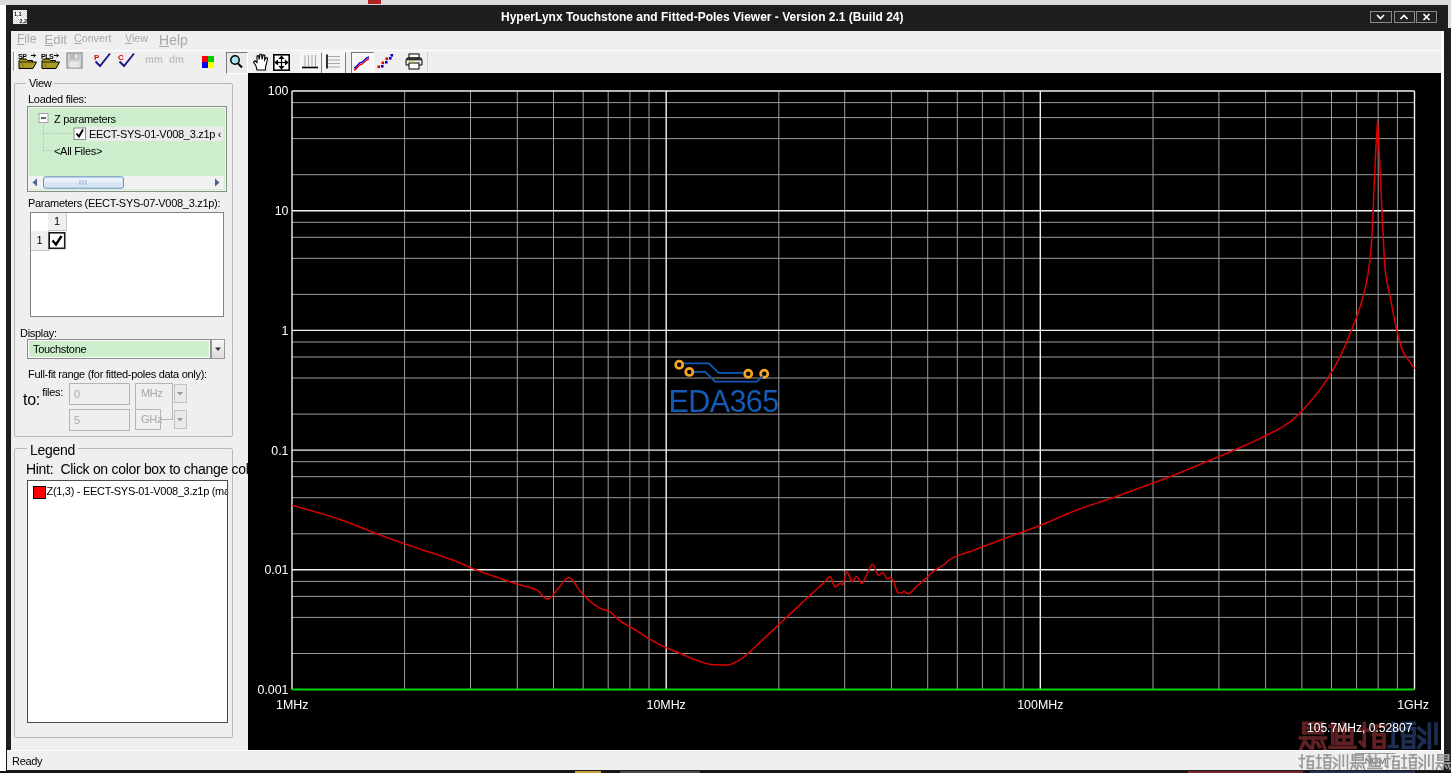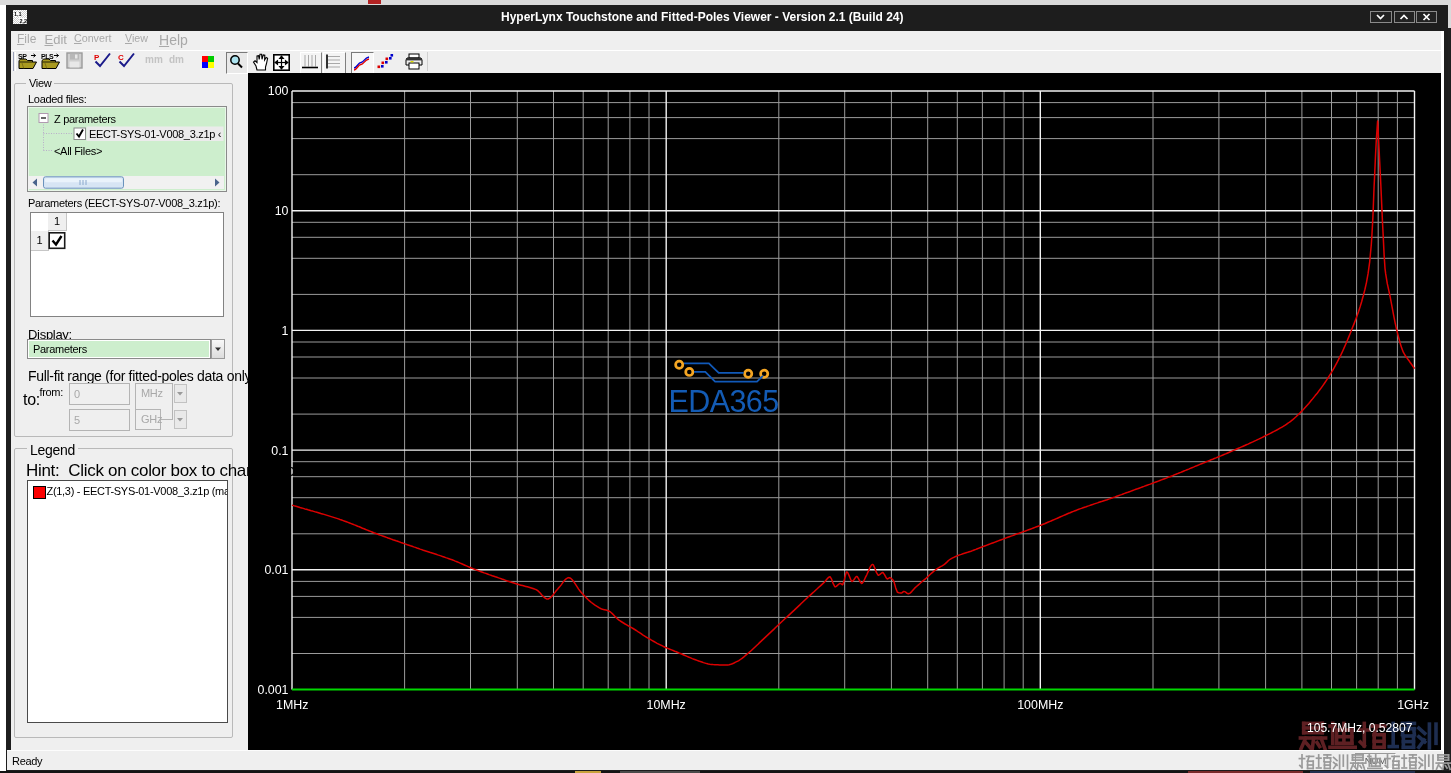--- a/index.html
+++ b/index.html
@@ -322,46 +322,46 @@
 
 <div style="position:absolute;left:28px;top:197px;font-size:11px;letter-spacing:-0.3px">Parameters (EECT-SYS-07-V008_3.z1p):</div>
 <div style="position:absolute;left:30px;top:212px;width:192px;height:103px;background:#fff;border:1px solid #828282"></div>
 <div style="position:absolute;left:48px;top:213px;width:18px;height:17px;background:#efefef;border-right:1px solid #c6c6c6;border-bottom:1px solid #c6c6c6;font-size:11px;letter-spacing:-0.3px;text-align:center;line-height:17px">1</div>
 <div style="position:absolute;left:31px;top:231px;width:17px;height:19px;background:#efefef;border-right:1px solid #c6c6c6;border-bottom:1px solid #c6c6c6;font-size:11px;letter-spacing:-0.3px;text-align:center;line-height:19px">1</div>
 <svg style="position:absolute;left:48px;top:231px" width="19" height="19" viewBox="0 0 19 19">
  <rect x="1.2" y="1.8" width="15.5" height="15.5" fill="#fff" stroke="#1a1a1a" stroke-width="1.6"></rect>
  <path d="M4.5 9.5 L8 13.5 L13.5 5" stroke="#000" stroke-width="2.4" fill="none"></path>
 </svg>
 
-<div style="position:absolute;left:28px;top:327px;font-size:13px;letter-spacing:-0.3px">Display:</div>
-<div style="position:absolute;left:27px;top:339px;width:184px;height:20px;background:#cdeecd;border:1px solid #8a8a8a;box-shadow:inset 0 0 0 1px #fff;font-size:11px;letter-spacing:-0.3px;line-height:19px;padding-left:5px;box-sizing:border-box">Parameters</div>
+<div style="position:absolute;left:20px;top:327px;font-size:11px;letter-spacing:-0.3px">Display:</div>
+<div style="position:absolute;left:27px;top:339px;width:184px;height:20px;background:#cdeecd;border:1px solid #8a8a8a;box-shadow:inset 0 0 0 1px #fff;font-size:11px;letter-spacing:-0.3px;line-height:19px;padding-left:5px;box-sizing:border-box">Touchstone</div>
 <div style="position:absolute;left:211px;top:339px;width:14px;height:20px;background:linear-gradient(#f8f8f8,#dcdcdc);border:1px solid #9a9a9a;box-sizing:border-box"></div>
 <svg style="position:absolute;left:211px;top:339px" width="14" height="20">
     <path d="M4 8.5 L7 12 L10 8.5 Z" fill="#333"></path>
   </svg>
 
-<div style="position:absolute;left:28px;top:368px;font-size:14px;letter-spacing:-0.3px">Full-fit range (for fitted-poles data only):</div>
-<div style="position:absolute;left:23px;top:386px;width:40px;text-align:right;font-size:11px;letter-spacing:-0.3px">from:</div>
+<div style="position:absolute;left:28px;top:368px;font-size:11px;letter-spacing:-0.3px">Full-fit range (for fitted-poles data only):</div>
+<div style="position:absolute;left:23px;top:386px;width:40px;text-align:right;font-size:11px;letter-spacing:-0.3px">files:</div>
 <div style="position:absolute;left:69px;top:383px;width:61px;height:22px;background:#efefef;border:1px solid #b4b4b4;box-sizing:border-box;font-size:11px;letter-spacing:-0.3px;color:#a8a8a8;line-height:20px;padding-left:4px">0</div>
 <div style="position:absolute;left:135px;top:383px;width:38px;height:37px;background:#efefef;border:1px solid #b4b4b4;box-sizing:border-box;font-size:11px;letter-spacing:-0.3px;color:#a8a8a8;line-height:19px;padding-left:5px">MHz</div>
 <div style="position:absolute;left:174px;top:384px;width:12.5px;height:19px;background:#e9e9e9;border:1px solid #c2c2c2;box-sizing:border-box"></div>
 <svg style="position:absolute;left:174px;top:384px" width="12.5" height="19">
     <path d="M3 8 L6 11.5 L9 8 Z" fill="#9a9a9a"></path>
   </svg>
 <div style="position:absolute;left:23px;top:391px;width:40px;text-align:left;font-size:16px;letter-spacing:-0.3px">to:</div>
 <div style="position:absolute;left:69px;top:409px;width:61px;height:22px;background:#efefef;border:1px solid #b4b4b4;box-sizing:border-box;font-size:11px;letter-spacing:-0.3px;color:#a8a8a8;line-height:20px;padding-left:4px">5</div>
 <div style="position:absolute;left:135px;top:409px;width:26px;height:21px;background:#efefef;border:1px solid #b4b4b4;box-sizing:border-box;font-size:11px;letter-spacing:-0.3px;color:#a8a8a8;line-height:19px;padding-left:5px">GHz</div>
 <div style="position:absolute;left:174px;top:410px;width:12.5px;height:19px;background:#e9e9e9;border:1px solid #c2c2c2;box-sizing:border-box"></div>
 <svg style="position:absolute;left:174px;top:410px" width="12.5" height="19">
     <path d="M3 8 L6 11.5 L9 8 Z" fill="#9a9a9a"></path>
   </svg>
 
 <div style="position:absolute;left:14px;top:448px;width:217px;height:288px;border:1px solid #b9b9b9;border-radius:2px"></div>
 <div style="position:absolute;left:27px;top:442px;background:#efefef;padding:0 3px;font-size:14px;letter-spacing:-0.3px">Legend</div>
-<div style="position:absolute;left:26px;top:461px;font-size:17px;letter-spacing:-0.3px">Hint:&nbsp; Click on color box to change color.</div>
+<div style="position:absolute;left:26px;top:461px;font-size:14px;letter-spacing:-0.3px">Hint:&nbsp; Click on color box to change color.</div>
 <div style="position:absolute;left:27px;top:480px;width:201px;height:243px;background:#fff;border:1px solid #4a4a4a;box-sizing:border-box;overflow:hidden">
  <div style="position:absolute;left:4.5px;top:5px;width:11px;height:11px;background:#fb0000;border:1px solid #000"></div>
  <div style="position:absolute;left:18.5px;top:4px;font-size:11px;letter-spacing:-0.3px;white-space:nowrap">Z(1,3) - EECT-SYS-01-V008_3.z1p (ma</div>
 </div>
 
 <div style="position:absolute;left:7px;top:750px;width:1436px;height:19px;background:#efefef;border-top:1.5px solid #fcfcfc"></div>
 <div style="position:absolute;left:12px;top:755px;font-size:11px;letter-spacing:-0.3px;color:#000">Ready</div>
 <div style="position:absolute;left:1355px;top:753px;width:39px;height:14px;border:1px solid;border-color:#9a9a9a #fff #fff #9a9a9a;font-size:9.5px;color:#555;text-align:center;line-height:14px">NUM</div>
 
 <svg style="position:absolute;left:0;top:0;pointer-events:none" width="1451" height="773" viewBox="0 0 1451 773">

